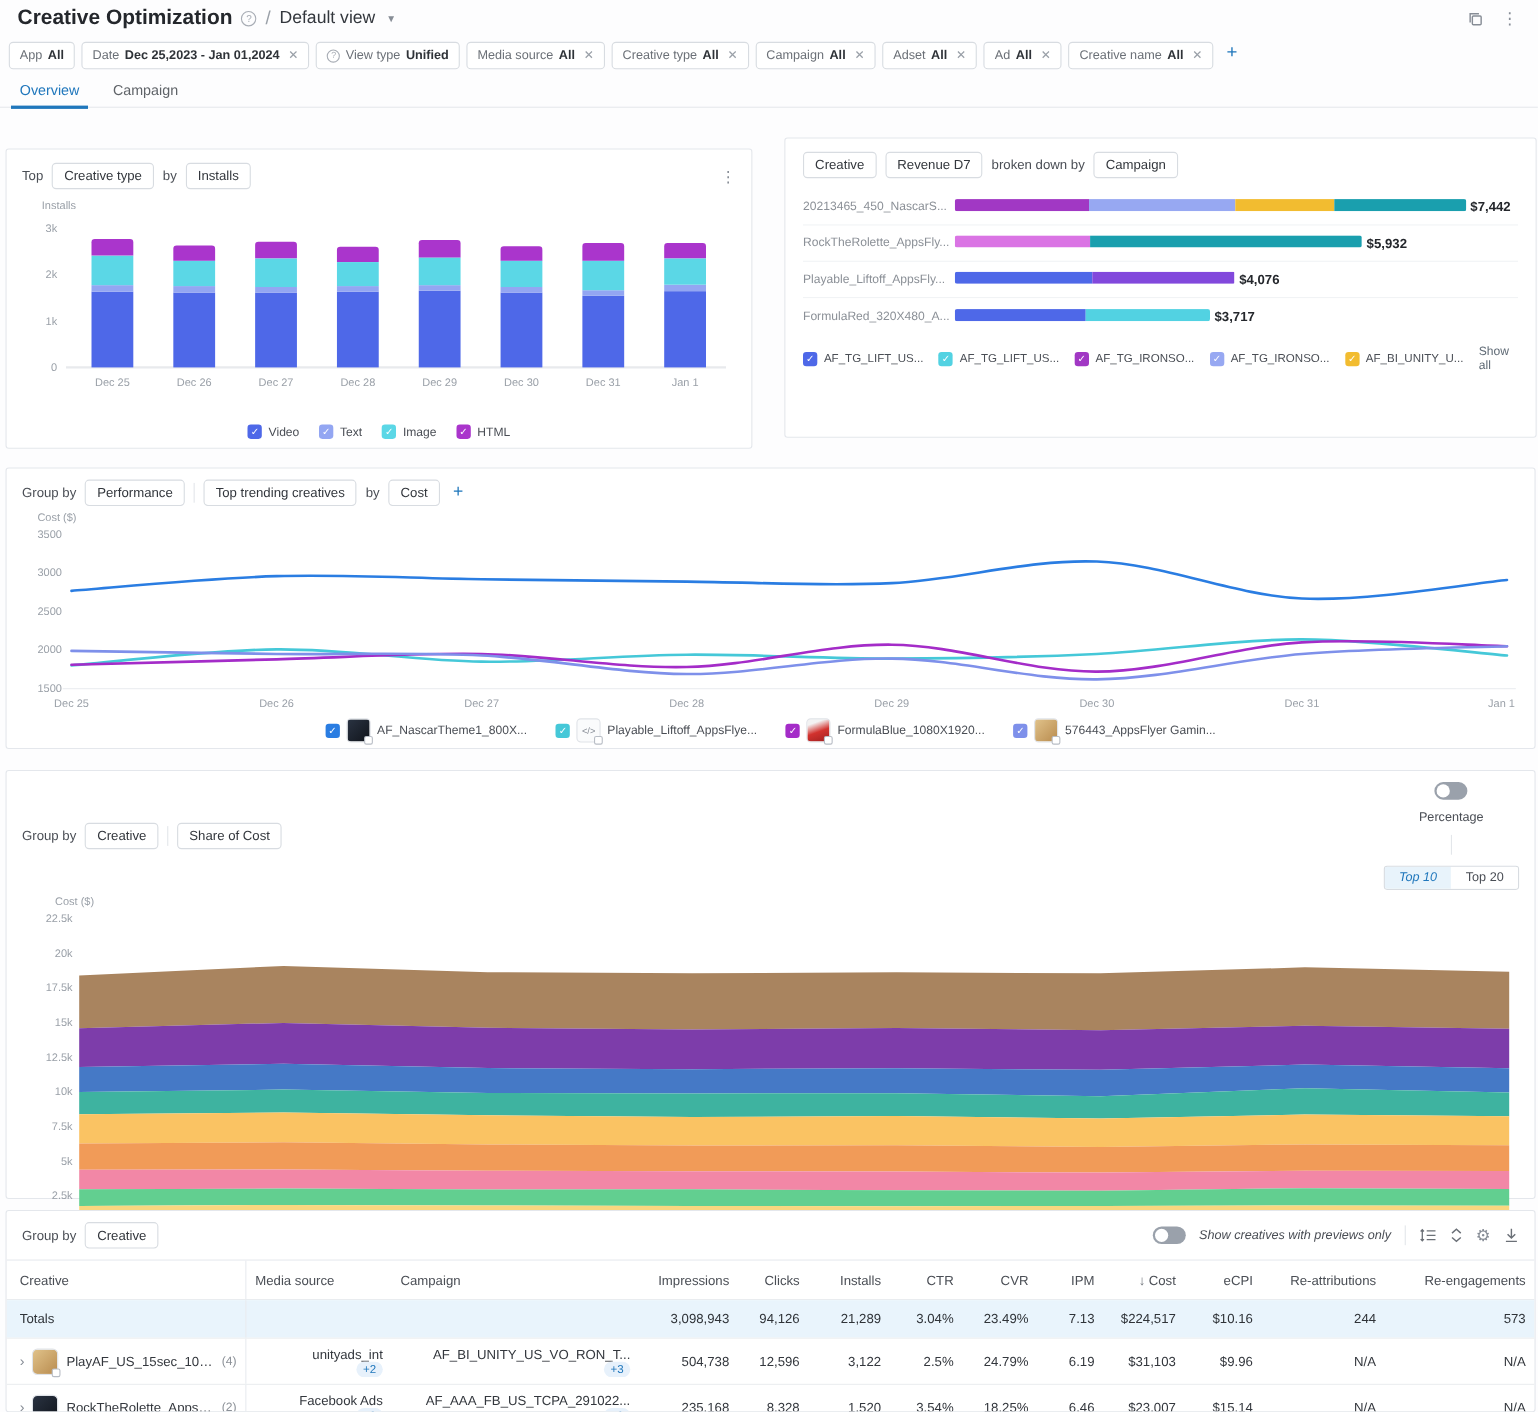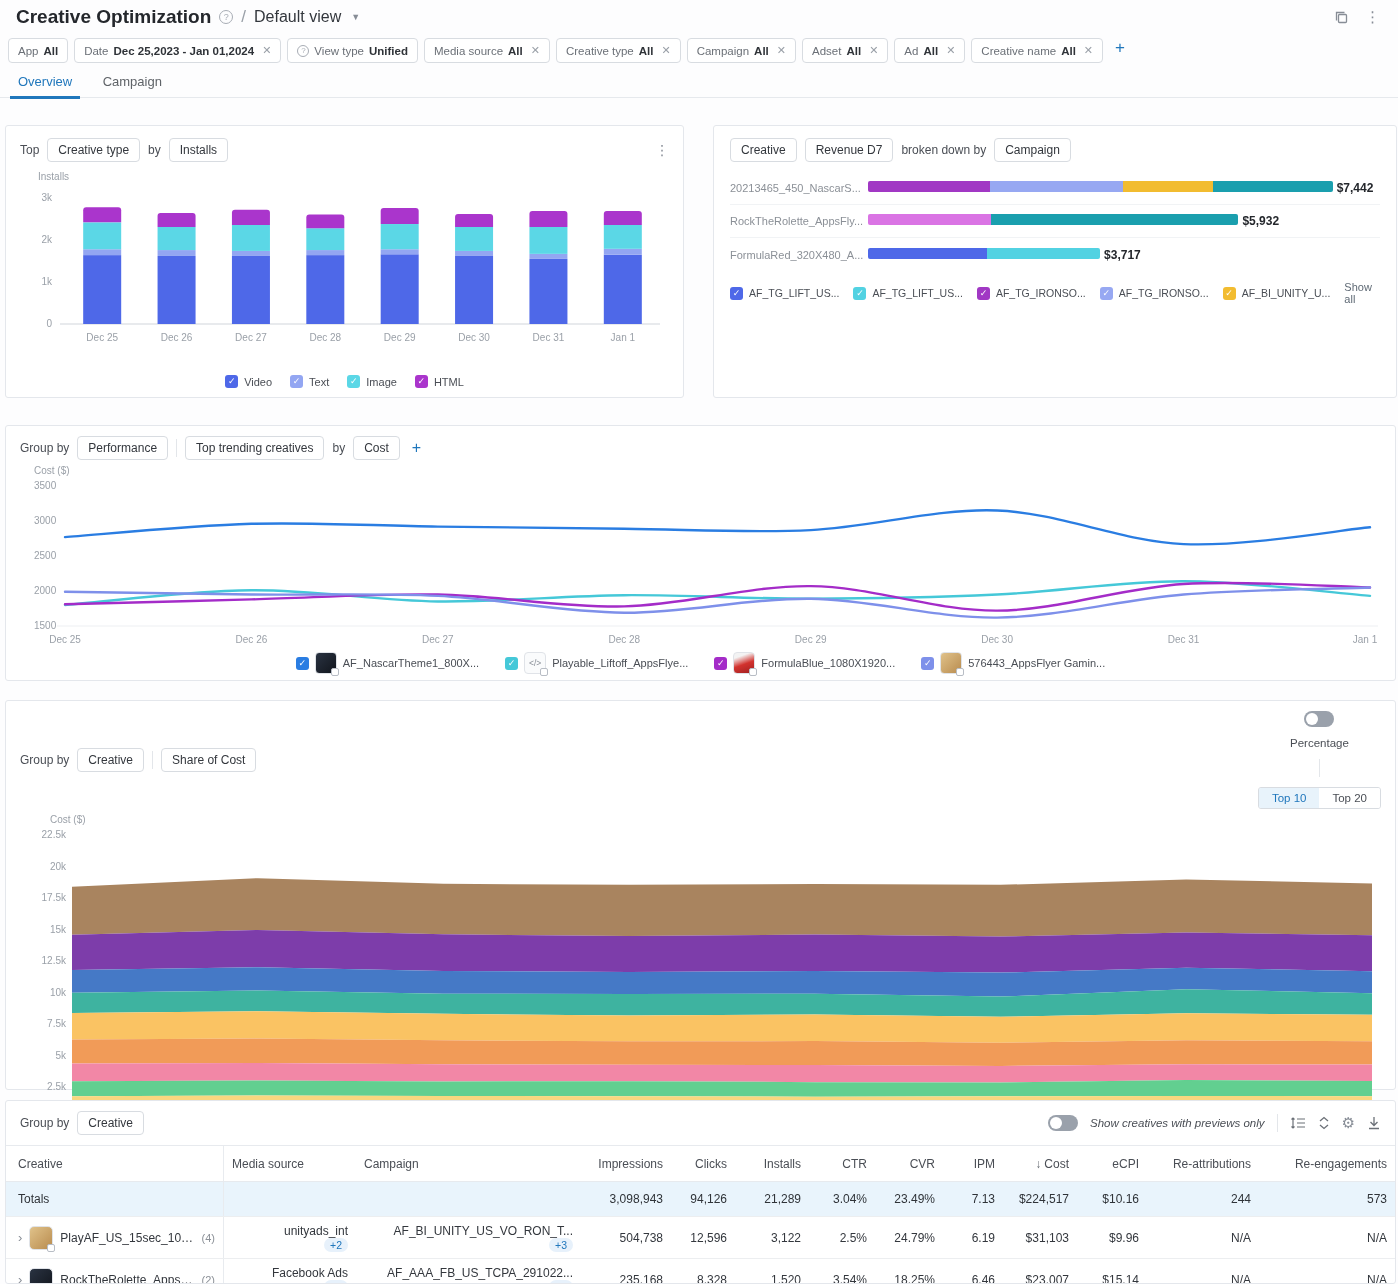--- a/index.html
+++ b/index.html
@@ -65,21 +65,21 @@
   .thumb.red  { background:linear-gradient(160deg,#f3f3f3 20%,#d2322e 55%,#a02020); }
   .thumb.code { background:#fafbfc; color:#878d96; font-size:8.5px; display:flex; align-items:center; justify-content:center; }
   .thumb .badge { position:absolute; right:-3px; bottom:-3px; width:8px; height:8px; background:#fff;
     border:1px solid #b8bdc5; border-radius:2px; }
 
   
   .toggle { width:30px; height:16px; border-radius:9px; background:#9aa1ab; position:relative; cursor:pointer; flex:0 0 auto; }
   .toggle .knob { position:absolute; left:2px; top:2px; width:12px; height:12px; background:#fff; border-radius:50%; }
   .seg { display:flex; border:1px solid #d8dce1; border-radius:3px; overflow:hidden; font-size:11.5px; }
   .seg .opt { padding:4px 13px; color:#4a4e55; background:#fff; cursor:pointer; }
-  .seg .opt.active { background:#e8f3fb; color:#2077bc; }
+  .seg .opt.active { background:#e8f3fb; color:#2077bc;font-style:italic; }
 
   
   .tbl { margin-top:10px; font-size:12px; }
   .trow { display:grid; grid-template-columns:218px 132px 225px 90px 64px 74px 66px 68px 60px 74px 70px 112px 1fr;
     align-items:center; }
   .trow > div { padding:0 8px; white-space:nowrap; overflow:hidden; text-overflow:ellipsis; }
   .trow > div:nth-child(n+4) { text-align:right; }
   .trow > div:first-child { border-right:1px solid #e8ebef; padding-left:12px; height:100%;
     display:flex; align-items:center; gap:7px; }
   .thead { height:37px; border-top:1px solid #e7eaee; border-bottom:1px solid #e7eaee; color:#4a4e55; }
@@ -162,21 +162,21 @@
       </span>
     </span>
   <span class="add-filter">+</span>
 </div>
 
 <div class="tabs">
   <span class="tab active">Overview</span>
   <span class="tab">Campaign</span>
 </div>
 
-<section class="card" style="left:5px; top:125px; width:679px; height:273px; padding:12px 14px;">
+<section class="card" style="left:5px; top:135px; width:679px; height:273px; padding:12px 14px;">
   <div class="card-head">
     <span>Top</span>
     <span class="sel-chip">Creative type</span>
     <span>by</span>
     <span class="sel-chip">Installs</span>
     <span class="kebab">⋮</span>
   </div>
   <svg id="bar-chart" width="649" height="205" style="margin-top:4px;">
       <text x="18" y="14" fill="#9aa0a8" font-size="10" text-anchor="start">Installs</text>
       <text x="32" y="35" fill="#9aa0a8" font-size="10" text-anchor="end">3k</text>
@@ -266,20 +266,30 @@
         </span>
       </div>
       <div class="hbar-row">
         <span class="hbar-label">RockTheRolette_AppsFly...</span>
         <span class="hbar-track">
           <span class="hbar-bar" style="width: 72.3415%;">
             <span style="background: rgb(218, 116, 228); width: 33.3277%; height: 100%;"></span>
             <span style="background: rgb(26, 159, 174); width: 66.6723%; height: 100%;"></span>
           </span>
           <span class="hbar-value">$5,932</span>
+        </span>
+      </div>
+      <div class="hbar-row">
+        <span class="hbar-label">Playable_Liftoff_AppsFly...</span>
+        <span class="hbar-track">
+          <span class="hbar-bar" style="width: 49.7073%;">
+            <span style="background: rgb(78, 104, 232); width: 49.0677%; height: 100%;"></span>
+            <span style="background: rgb(130, 72, 220); width: 50.9323%; height: 100%;"></span>
+          </span>
+          <span class="hbar-value">$4,076</span>
         </span>
       </div>
       <div class="hbar-row">
         <span class="hbar-label">FormulaRed_320X480_A...</span>
         <span class="hbar-track">
           <span class="hbar-bar" style="width: 45.3293%;">
             <span style="background: rgb(78, 104, 232); width: 51.251%; height: 100%;"></span>
             <span style="background: rgb(82, 210, 226); width: 48.749%; height: 100%;"></span>
           </span>
           <span class="hbar-value">$3,717</span>

